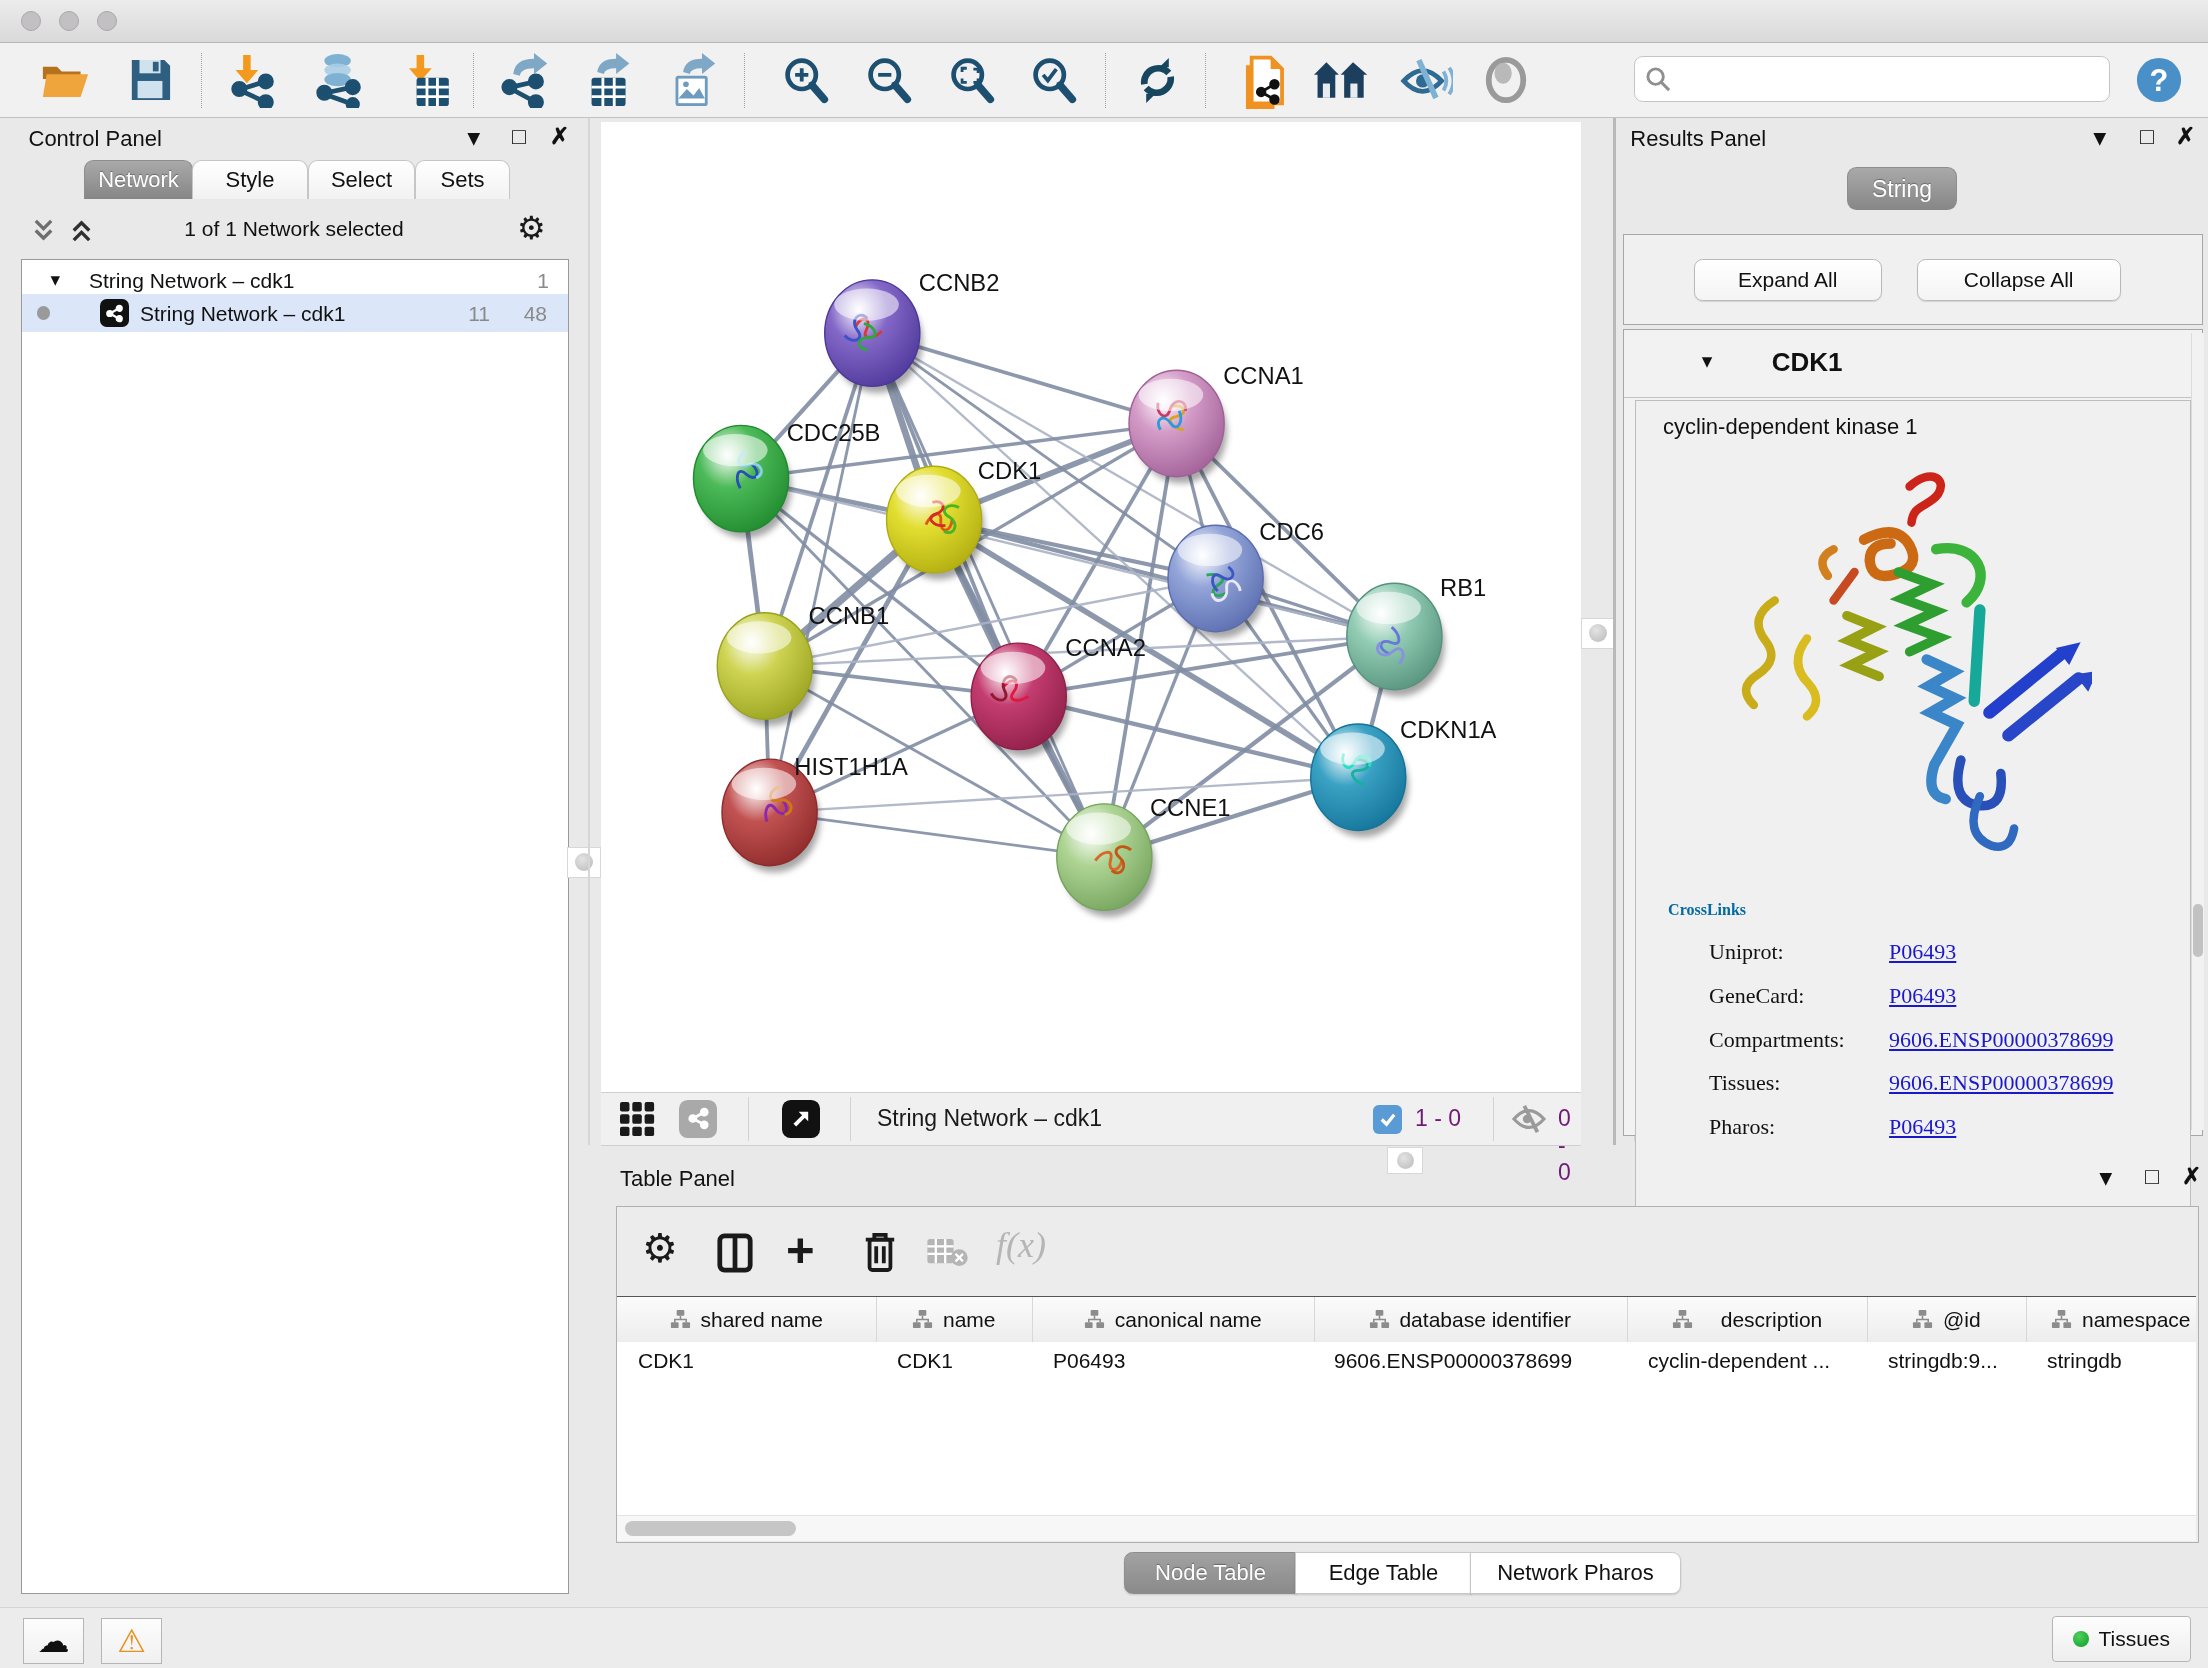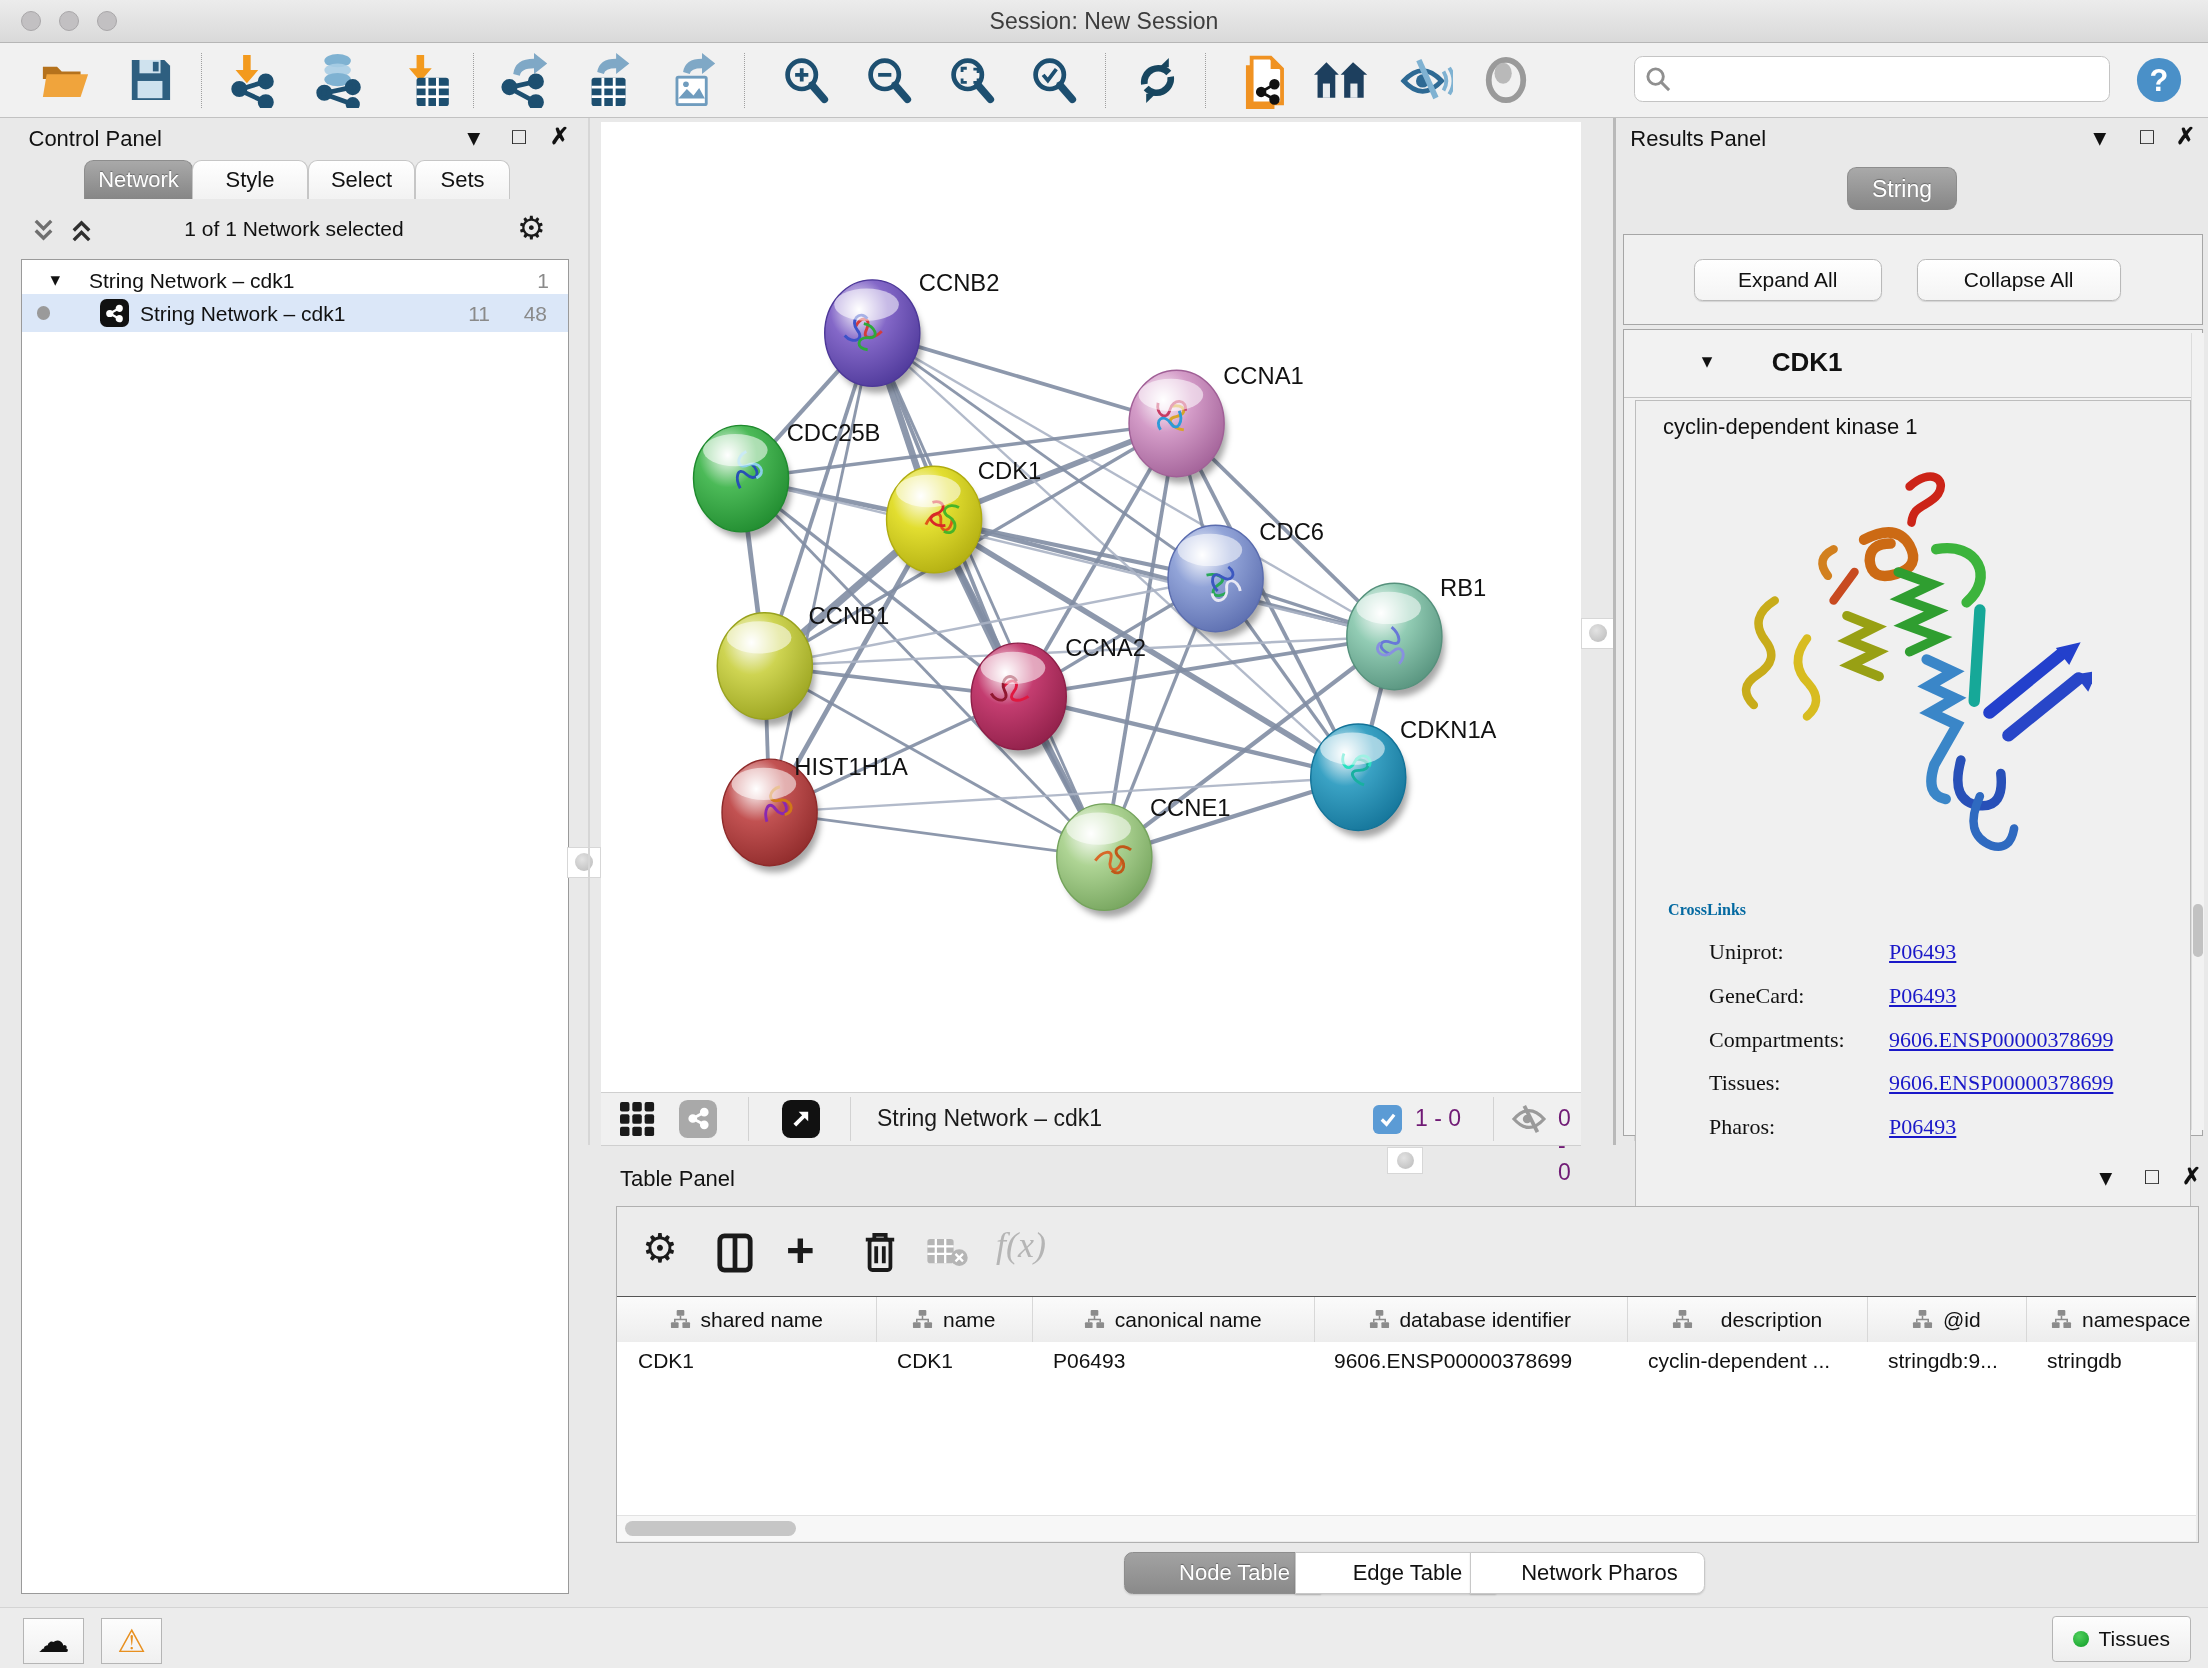--- a/index.html
+++ b/index.html
@@ -59,21 +59,21 @@
   .thead{position:absolute;left:0px;top:89px;width:1579px;height:45px;
      background:linear-gradient(#fbfbfb,#ededed);border-top:1.9px solid #555;border-bottom:1px solid #d0d0d0;overflow:hidden;}
   .thcell{position:absolute;top:0;height:45px;display:flex;align-items:center;justify-content:center;
      gap:9.5px;font-size:21px;color:#111;border-right:1px solid #d8d8d8;}
   .trow{position:absolute;left:0;top:135px;width:1579px;height:38px;background:#fff;overflow:hidden;}
   .tcell{position:absolute;top:6.7px;font-size:21px;color:#111;white-space:nowrap;}
   .tbody{position:absolute;left:0;top:173px;width:1579px;height:135px;background:#fff;}
   .hscroll{position:absolute;left:0;top:308px;width:1579px;height:25px;background:#f7f7f7;border-top:1px solid #e2e2e2;}
   .hthumb{position:absolute;left:7.6px;top:4.8px;width:171px;height:15px;border-radius:7.6px;background:#c6c6c6;}
   .btab{position:absolute;top:1552px;height:40px;border:1px solid #c8c8c8;background:#fff;color:#111;
-     font-size:22px;display:flex;align-items:center;justify-content:center;box-shadow:0 1px 1.9px rgba(0,0,0,.15);padding-left:24px;}
+     font-size:22px;display:flex;align-items:center;justify-content:center;box-shadow:0 1px 1.9px rgba(0,0,0,.15);}
   .btab.sel{background:linear-gradient(#a2a2a2,#8a8a8a);color:#fff;border-color:#8d8d8d;
      text-shadow:0 -1px 1px rgba(0,0,0,.35);}
   
   .foot{left:0;top:1607px;width:2208px;height:61px;background:#ececec;border-top:1px solid #d4d4d4;}
   .fbtn{position:absolute;top:9.5px;width:59px;height:44px;background:linear-gradient(#fdfdfd,#f0f0f0);
      border:1.9px solid #b5b5b5;display:flex;align-items:center;justify-content:center;}
   .membtn{position:absolute;left:2052px;top:7.6px;width:137px;height:44px;background:linear-gradient(#fdfdfd,#eeeeee);
      border:1.9px solid #b5b5b5;border-radius:3.8px;display:flex;align-items:center;justify-content:center;gap:9.5px;
      font-size:21px;color:#111;}
   .dotgreen{width:16px;height:16px;border-radius:50%;background:radial-gradient(circle at 38% 32%,#4fd05c,#0f9b27);}
@@ -82,21 +82,20 @@
 </style>
 </head>
 <body>
 
 <div class="app">
 
   <div class="abs titlebar">
     <div class="abs tl" style="left:21px"></div>
     <div class="abs tl" style="left:59px"></div>
     <div class="abs tl" style="left:97px"></div>
-    <div class="abs wintitle">Session: New Session</div>
   </div>
 
   <div class="abs toolbar">
     <div class="tbtn" style="left:38px">
       <svg width="49" height="42" viewBox="0 0 52 44">
           <path d="M2 8 h15 l5 5 h20 v8 H2z" fill="#b5721c"></path>
           <path d="M6 16 h44 l-8 24 H2z" fill="#f0a43c"></path>
         </svg>
     </div>
     <div class="tbtn" style="left:122px">

